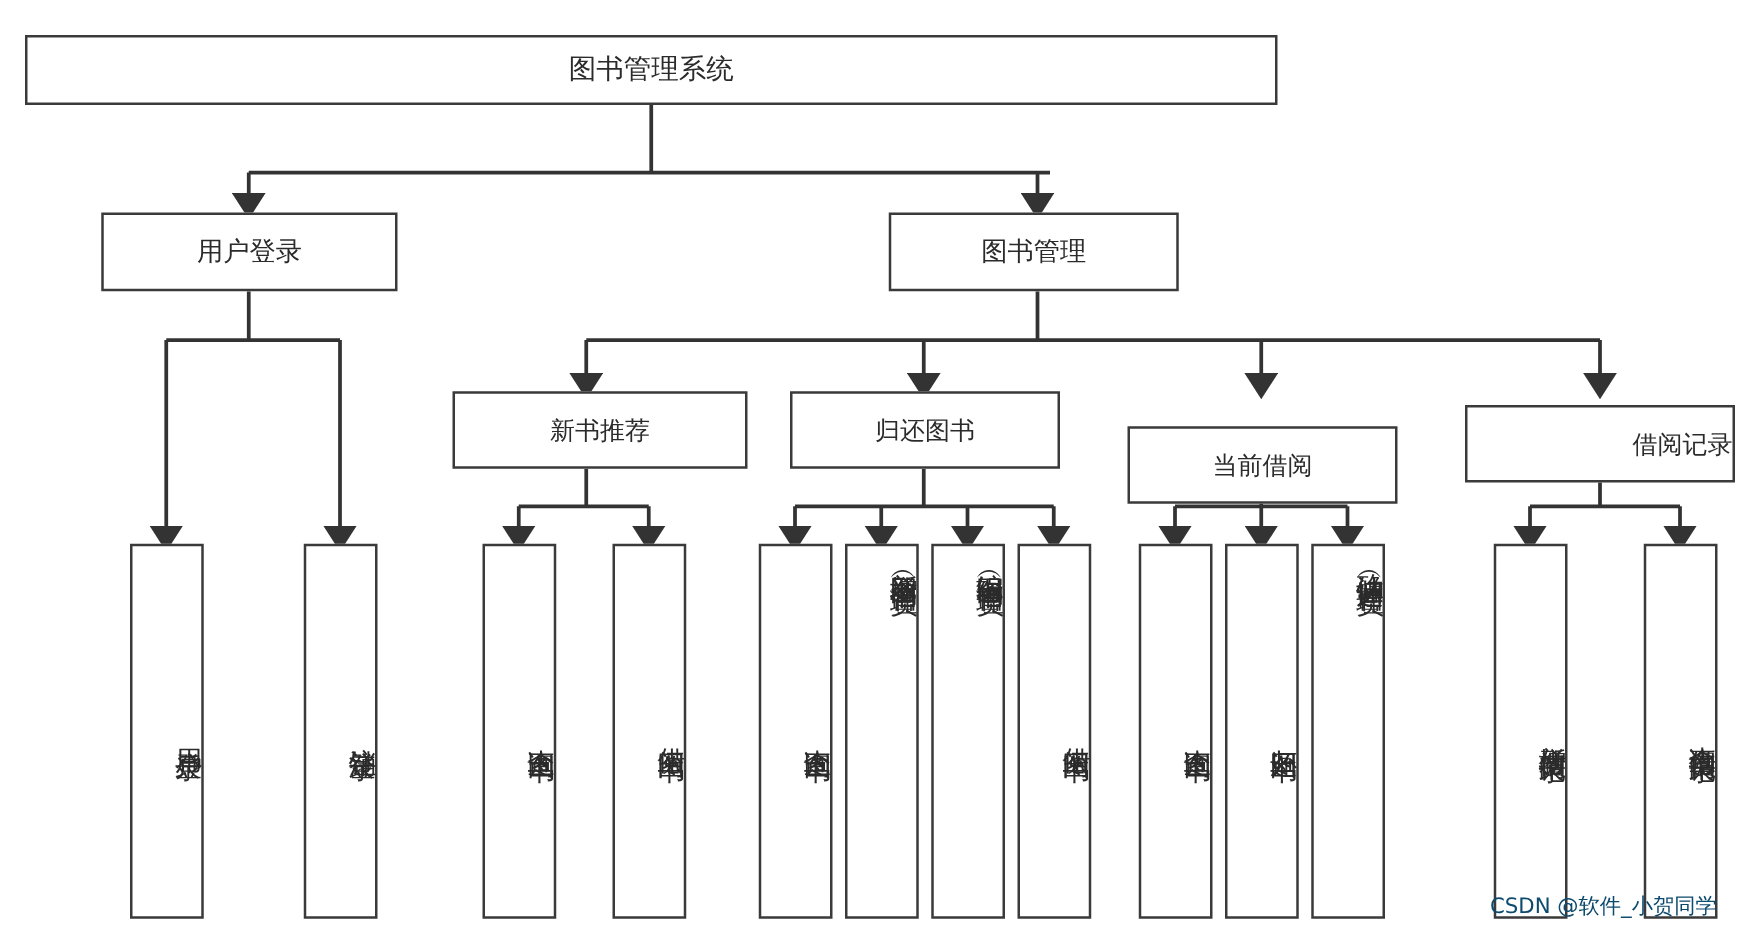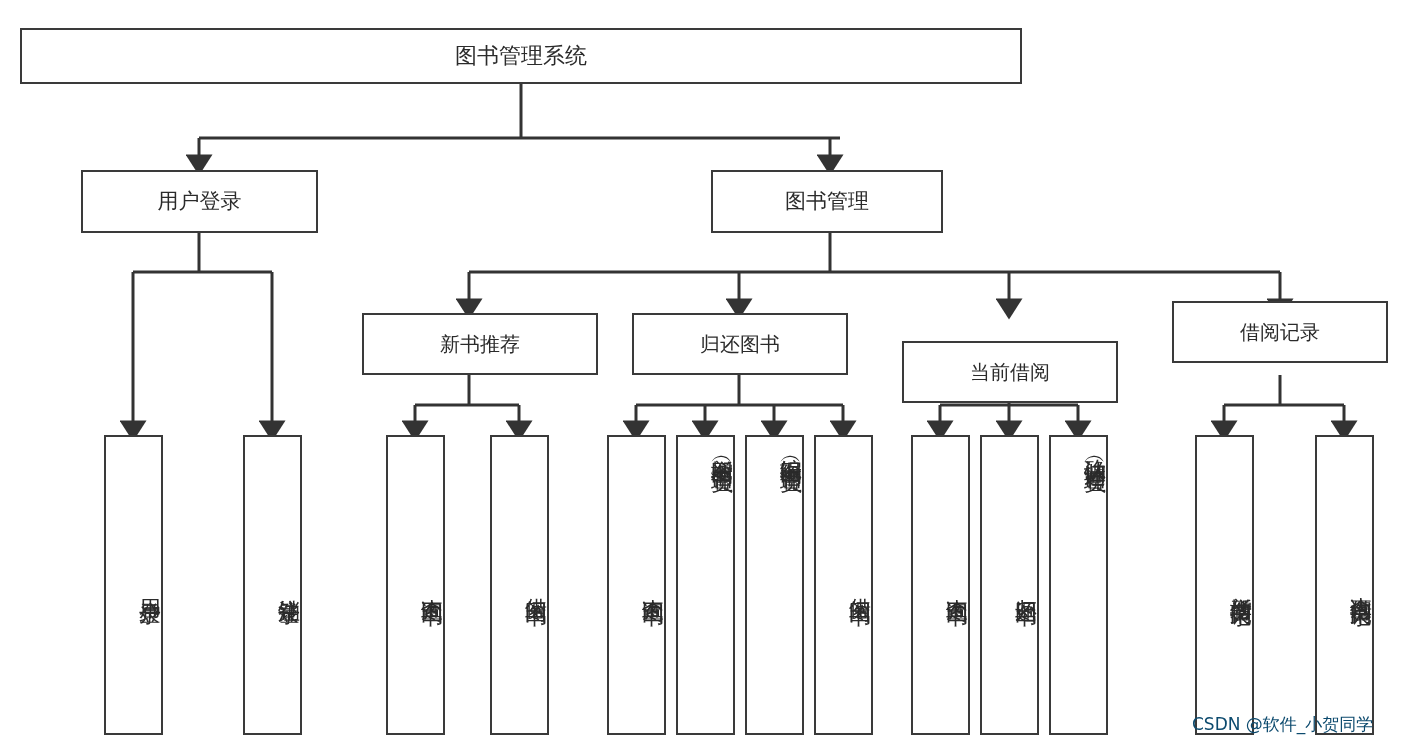--- a/index.html
+++ b/index.html
@@ -147,21 +147,21 @@
   </div>
 
   <div class="node level2" style="left:632px; top:313px; width:216px; height:62px;">
     <span class="node-label">归还图书</span>
   </div>
 
   <div class="node level2" style="left:902px; top:313px; width:216px; height:62px;margin-top:28px;">
     <span class="node-label">当前借阅</span>
   </div>
 
-  <div class="node level2" style="left:1172px; top:301px; width:216px; height:62px;">
+  <div class="node level2" style="left:1172px; top:324px; width:216px; height:62px;justify-content:flex-end;">
     <span class="node-label">借阅记录</span>
   </div>
 
   <div class="node leaf center-v" style="left:104px; top:435px; width:59px; height:300px;">
     <span class="node-label">用户登录</span>
   </div>
 
   <div class="node leaf center-v" style="left:243px; top:435px; width:59px; height:300px;">
     <span class="node-label">注销登录</span>
   </div>

